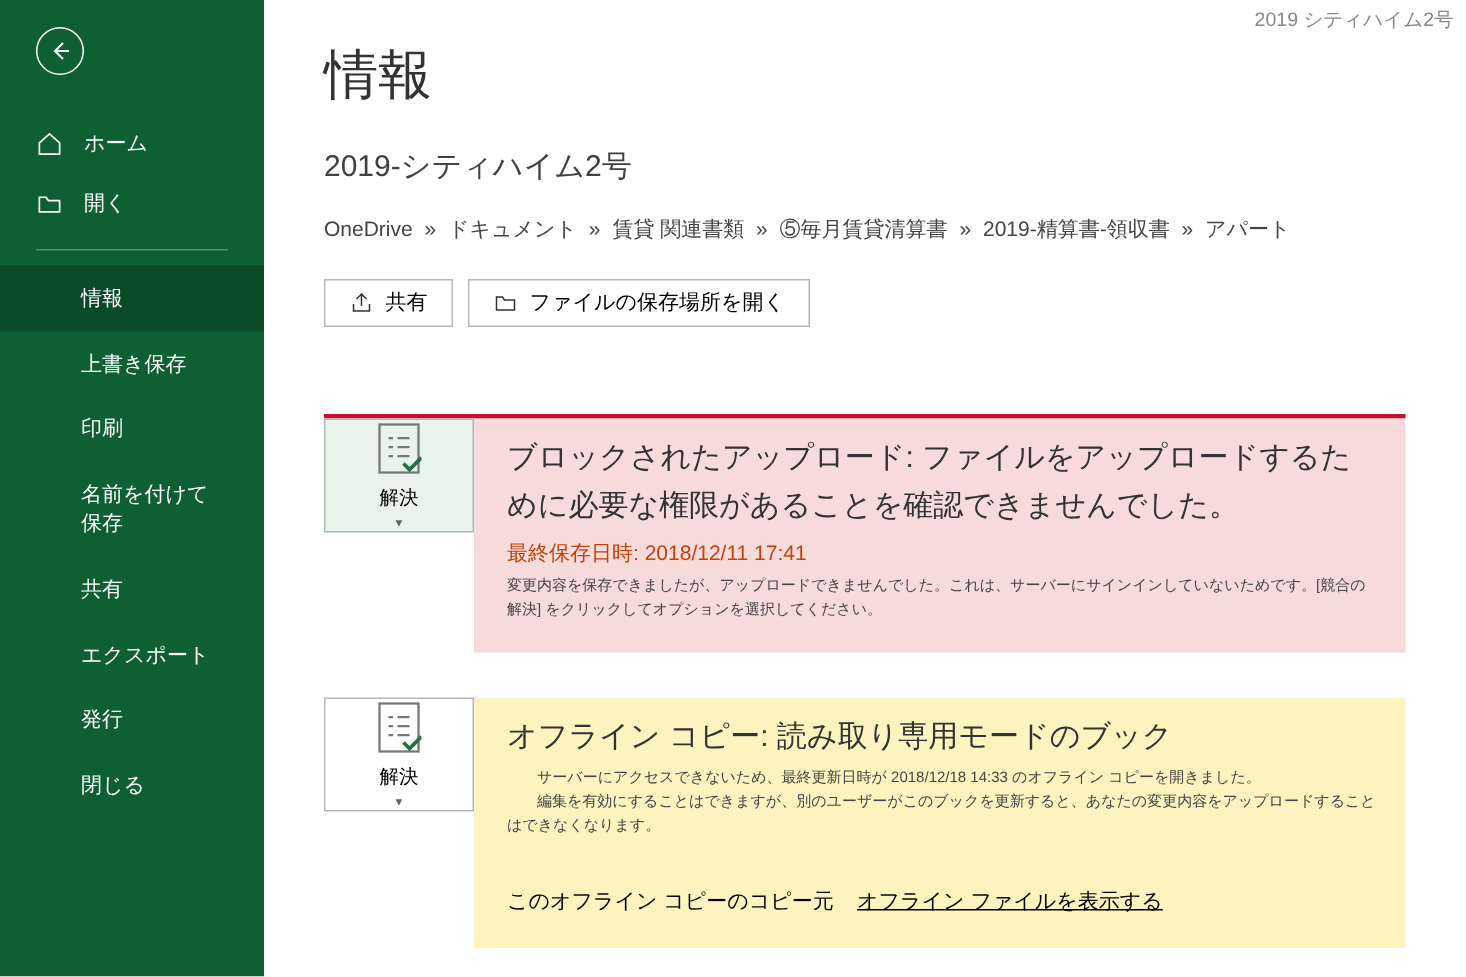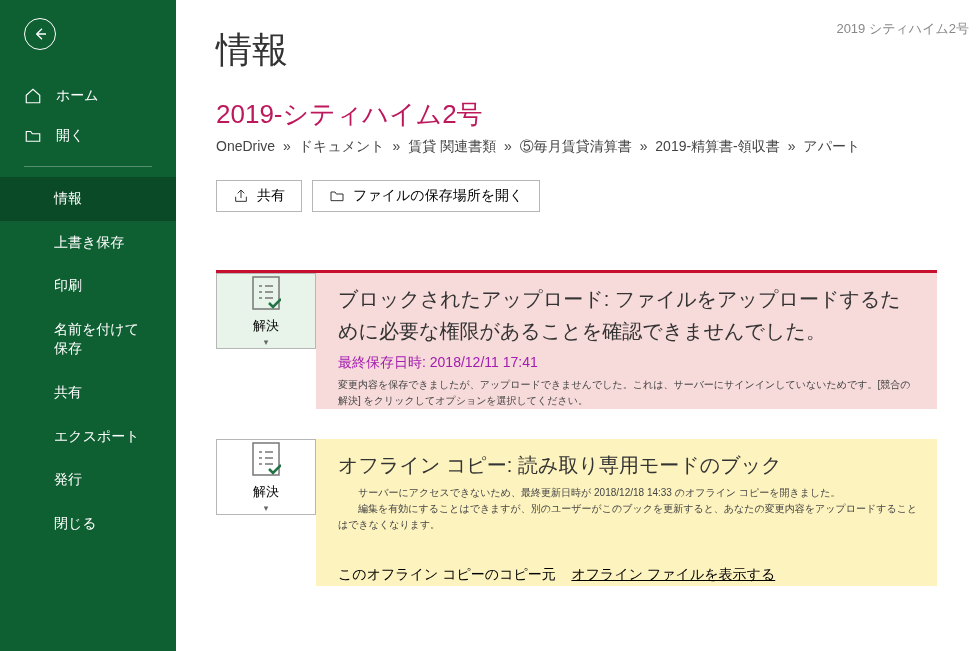--- a/index.html
+++ b/index.html
@@ -55,36 +55,36 @@
     
     .main {
       flex: 1;
       background: #fff;
       padding: 18px 40px 0 40px;
       overflow-y: auto;
       position: relative;
     }
     .breadcrumb-top {
       position: absolute;
-      top: 20px;
+      top: 4px;
       right: 8px;
       color: #888;
       font-size: 13px;
     }
     .page-title {
       font-size: 36px;
       font-weight: 400;
       color: #333;
       margin-bottom: 22px;
       margin-top: 8px;
     }
     .file-name {
-      font-size: 26px;
-      color: #be185d;
-      margin-bottom: 6px;
+      font-size: 20px;
+      color: #404040;
+      margin-bottom: 20px;
     }
     .path {
       font-size: 14px;
       color: #444;
       margin-bottom: 24px;
     }
     .path .sep { margin: 0 4px; }
     .action-row {
       display: flex;
       gap: 10px;
@@ -117,31 +117,31 @@
       font-size: 13px;
       cursor: pointer;
       flex-shrink: 0;
       background: #fff;
     }
     .notice-tile svg.doc { width: 30px; height: 36px; margin-bottom: 6px;}
     .notice-tile .label { margin-bottom: 2px; }
     .notice-tile .drop { font-size: 9px; color: #666; }
     .notice-body {
       flex: 1;
-      padding: 10px 18px 0 22px;
+      padding: 10px 18px 20px 22px;
       font-size: 14px;
       line-height: 1.6;
     }
     .notice.error { border-top: 3px solid #c8102e; }
     .notice.error .notice-tile { background: #e8f3e9; }
     .notice.error .notice-body { background: #f7dada; }
     .notice.warn .notice-tile { background: #fff; }
     .notice.warn .notice-body { background: #fdf3bf; }
     .notice-heading { font-size: 20px; color: #333; margin-bottom: 4px; }
-    .notice-meta { font-size: 14px; color: #a21caf; margin-bottom: 4px;}
+    .notice-meta { font-size: 14px; color: #c2410c; margin-bottom: 4px;}
     .notice-desc { font-size: 10px; color: #444; }
     .link { color: #000000; text-decoration: underline; cursor: pointer; }
     .offline-footer { margin-top: 30px; font-size: 14px; }
   </style>
 </head>
 <body>
 
 <div class="sidebar">
   <div class="back-btn">
     <svg viewBox="0 0 24 24" fill="none" stroke="#fff" stroke-width="2">

